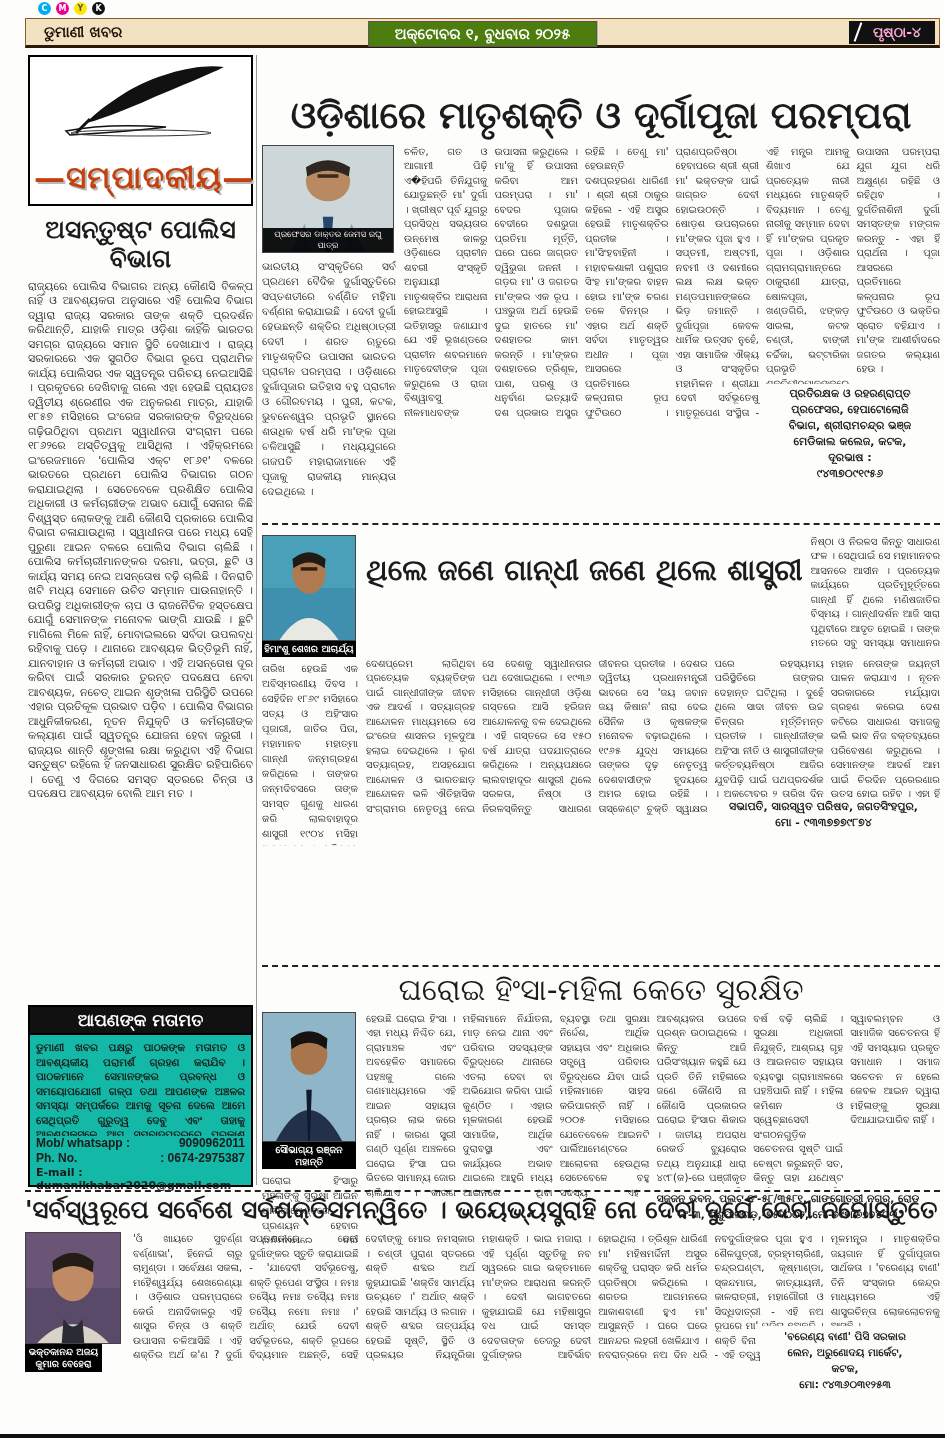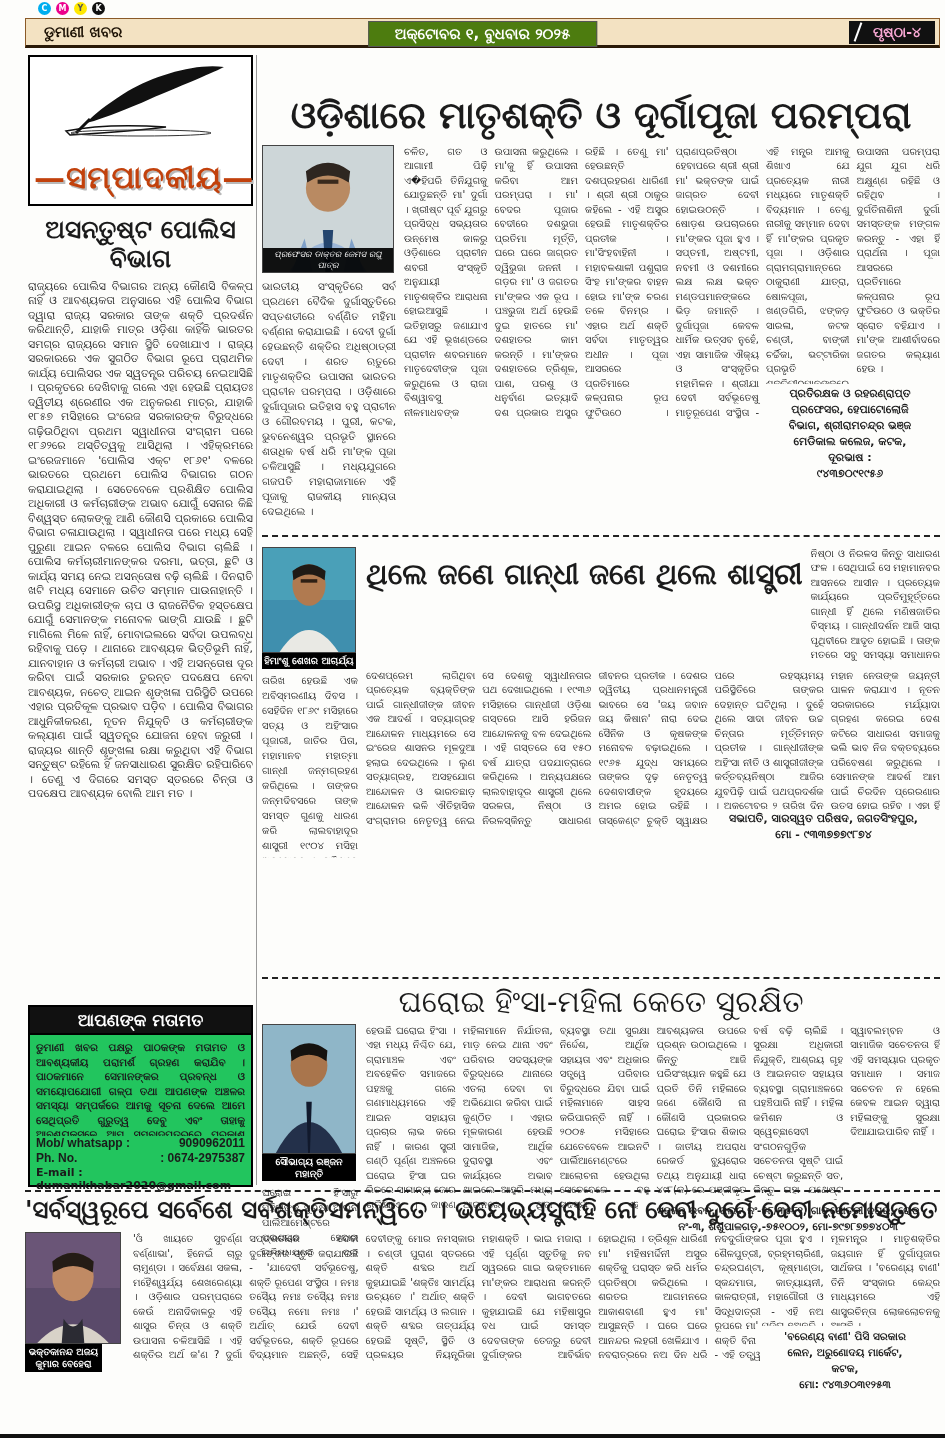--- a/index.html
+++ b/index.html
@@ -51,21 +51,21 @@
     text-align:center;font-size:25px;font-weight:bold;margin:10px 0 6px;
     line-height:1.15;
   }
   .edit-body{
     font-size:11px;line-height:15.5px;text-align:justify;height:590px;
     overflow:hidden;
   }
   
   .opinion-box{
     position:absolute;left:28px;top:1005px;width:225px;height:182px;
-    border:2px solid #000;background:#22c55e;padding:0 6px 4px;
+    border:2px solid #000;background:#14b8a6;padding:0 6px 4px;
   }
   .opinion-title{
     background:#111;color:#fff;font-weight:bold;font-size:17px;text-align:center;
     margin:0 -6px;padding:3px 0;border-bottom:2px solid #000;
   }
   .opinion-body{font-size:10.5px;line-height:14.5px;text-align:justify;
     font-weight:bold;margin-top:5px;height:96px;overflow:hidden;}
   .contact-row{display:flex;font-size:12px;font-weight:bold;line-height:15px;
     font-family:"Liberation Sans","DejaVu Sans",sans-serif;}
   .contact-row .lbl{flex:0 0 auto;}
@@ -94,21 +94,21 @@
   .left-under{font-size:10.5px;line-height:15px;text-align:justify;overflow:hidden;}
   .byline{
     position:absolute;background:#fdfdfb;font-weight:bold;font-size:11px;
     line-height:16px;text-align:center;padding:2px 3px;
   }
   .dashed{border:none;border-top:2.5px dashed #222;margin:0;}
   .a2{position:relative;margin-top:10px;}
   .a2-top{display:flex;}
   .a2-photo-col{flex:0 0 96px;margin-right:8px;}
   .a2-headline{font-size:29px;font-weight:bold;text-align:center;flex:1;
-    line-height:1.1;margin-top:12px;white-space:nowrap;}
+    line-height:1.1;margin-top:20px;white-space:nowrap;}
   .a2-intro{font-size:10px;line-height:14.5px;text-align:justify;flex:1;
     margin-left:8px;height:118px;overflow:hidden;}
   .a3-headline{font-size:30px;font-weight:normal;text-align:center;line-height:1.1;
     white-space:nowrap;margin:6px 0 6px;}
   
   .quote-sec{position:absolute;left:25px;top:1196px;width:915px;}
   .quote-headline{font-size:24.5px;font-weight:bold;text-align:center;
     white-space:nowrap;line-height:1.15;margin-bottom:8px;}
   .q-row{display:flex;}
   .q-photo-col{flex:0 0 100px;margin-right:8px;}
@@ -166,21 +166,21 @@
   </div>
 
   <div class="vline"></div>
 
   <div class="main">
 
     <div style="position:relative;">
       <div class="a1-headline">ଓଡ଼ିଶାରେ ମାତୃଶକ୍ତି ଓ ଦୂର୍ଗାପୂଜା ପରମ୍ପରା</div>
       <div class="a1-row">
         <div class="photo-col">
-          <div class="photo" style="width:132px;height:128px;font-style:italic;">
+          <div class="photo" style="width:132px;height:108px;">
             <svg class="ph-svg" viewBox="0 0 100 90" preserveAspectRatio="none">
               <rect width="100" height="90" fill="#cdd6d8"></rect>
               <circle cx="50" cy="30" r="17" fill="#b98a62"></circle>
               <rect x="42" y="24" width="16" height="3" fill="#3a2a1d"></rect>
               <path d="M33 18 Q50 6 67 18 L66 26 Q50 16 34 26 Z" fill="#2e2620"></path>
               <path d="M20 90 Q50 48 80 90 Z" fill="#9db7d8"></path>
               <path d="M22 90 L32 66 L38 90 Z M78 90 L68 66 L62 90 Z" fill="#7fa0c8"></path>
               <path d="M46 60 L54 60 L52 90 L48 90 Z" fill="#24456e"></path>
             </svg>
             <div class="caption">ପ୍ରଫେସର ଡାକ୍ତର ଜେମସ ରଘୁ ପାତ୍ର</div>

